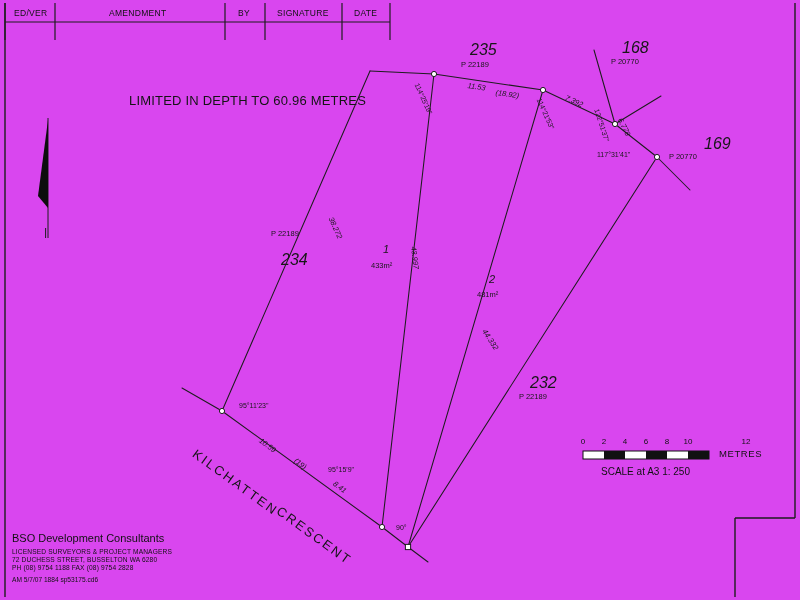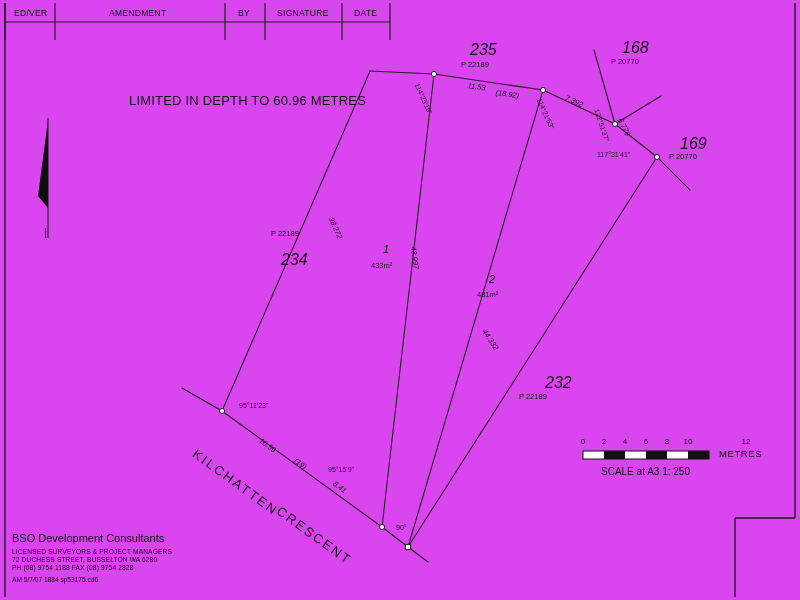--- a/index.html
+++ b/index.html
@@ -208,27 +208,27 @@
   <div class="txt tbl-head" style="left:348px; top:27px; width:38px; height:11px;"></div>
 
   <div class="txt note" style="left:129px; top:94px;">LIMITED IN DEPTH TO 60.96 METRES</div>
 
   <div class="txt parcel-num" style="left:470px; top:41px;">235</div>
   <div class="txt parcel-plan" style="left:461px; top:61px;">P 22189</div>
 
   <div class="txt parcel-num" style="left:622px; top:39px;">168</div>
   <div class="txt parcel-plan" style="left:611px; top:58px;">P 20770</div>
 
-  <div class="txt parcel-num" style="left:680px; top:135px;">169</div>
+  <div class="txt parcel-num" style="left:704px; top:135px;">169</div>
   <div class="txt parcel-plan" style="left:669px; top:153px;">P 20770</div>
 
   <div class="txt parcel-num" style="left:281px; top:211px;margin-top:40px;">234</div>
   <div class="txt parcel-plan" style="left:271px; top:230px;">P 22189</div>
 
-  <div class="txt parcel-num" style="left:530px; top:374px;margin-left:15px;">232</div>
+  <div class="txt parcel-num" style="left:530px; top:374px;">232</div>
   <div class="txt parcel-plan" style="left:519px; top:393px;">P 22189</div>
 
   <div class="txt lot-num" style="left:383px; top:243px;">1</div>
   <div class="txt lot-area" style="left:371px; top:262px;">433m²</div>
 
   <div class="txt lot-num" style="left:489px; top:273px;">2</div>
   <div class="txt lot-area" style="left:477px; top:291px;">481m²</div>
 
   <div class="txt dim" style="left:468px; top:82px; transform:rotate(8deg);">11.53</div>
   <div class="txt dim" style="left:496px; top:89px; transform:rotate(8deg);">(18.92)</div>

